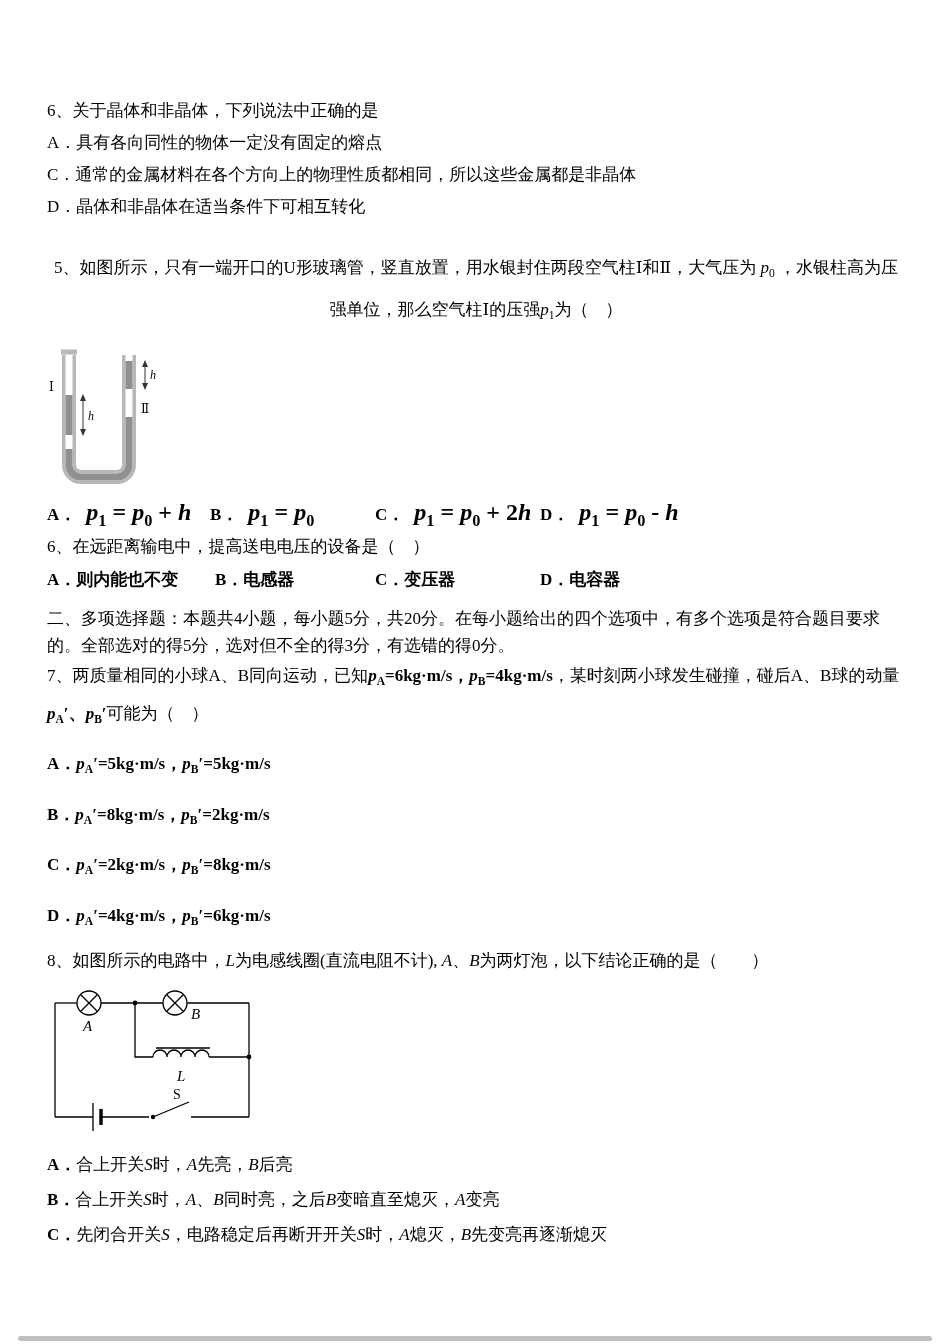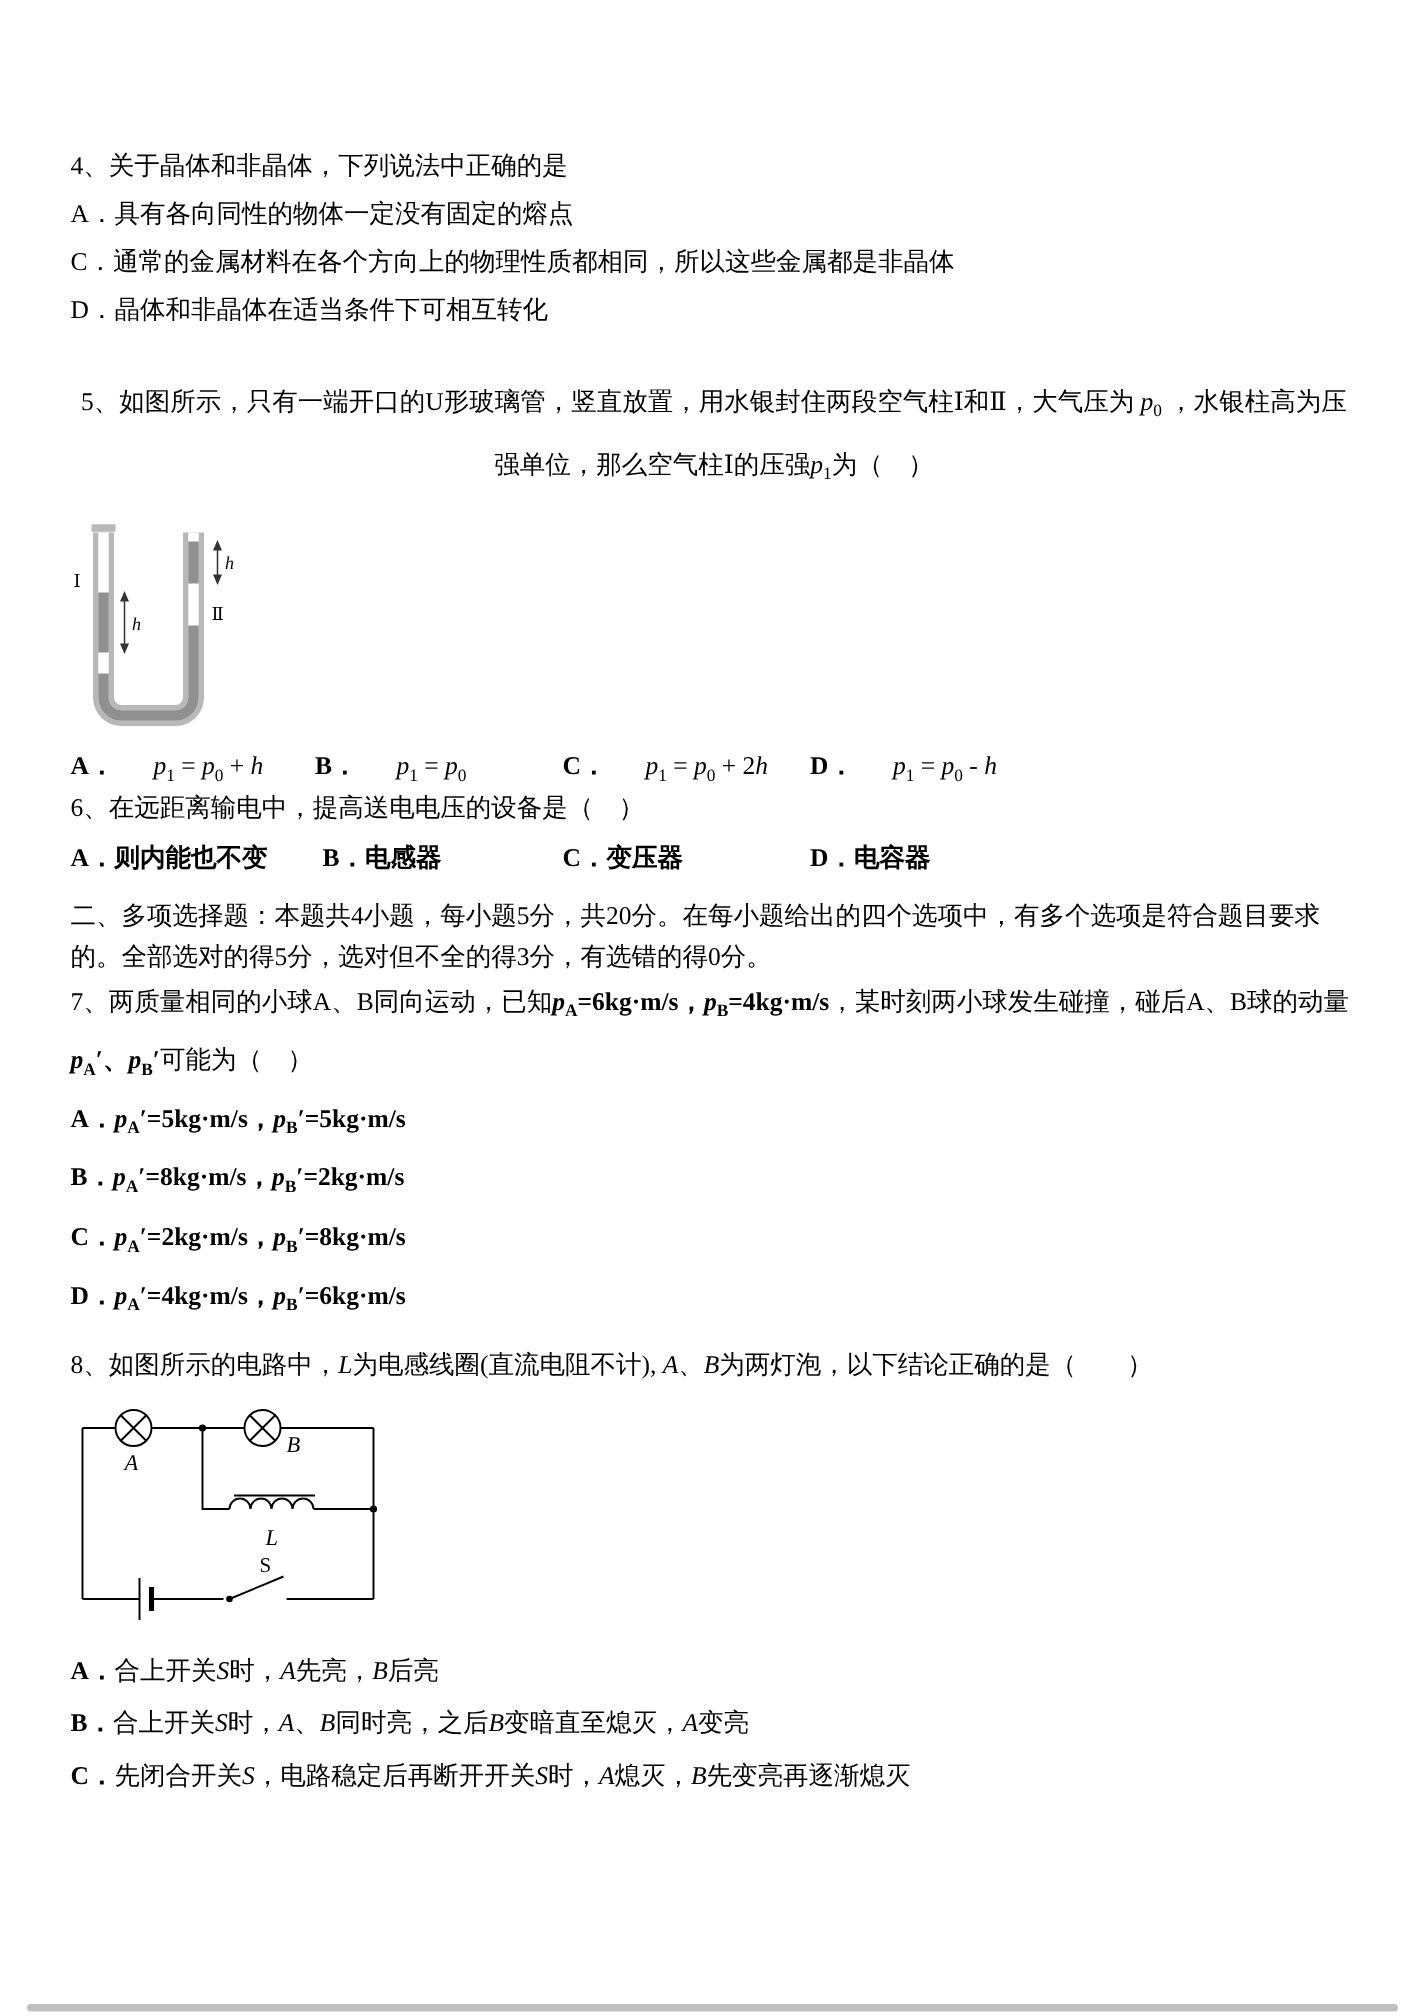--- a/index.html
+++ b/index.html
@@ -21,50 +21,50 @@
   .q5 { margin-top: 27px; }
   .q5 .stem { line-height: 36px; text-align: center; }
   .figure { margin: 12px 0 4px -4px; }
   .figure svg { display:block; }
   .formula-row { display: flex; align-items: baseline; margin-top: 10px; }
   .formula-row .opt { display: flex; align-items: baseline; }
   .opt-w1 { width: 163px; }
   .opt-w2 { width: 165px; }
   .opt-w3 { width: 165px; }
   .opt-label { font-weight: bold; }
-  .formula { font-size: 17px; margin-left: 26px; white-space: nowrap; }
+  .formula { font-size: 24px; margin-left: 10px; white-space: nowrap; font-weight: bold; }
   .formula i, .stem i, .option i { font-style: italic; }
   sub { font-size: 68%; }
   .q6 { }
   .inline-options { display: flex; line-height: 33px; font-weight: bold; }
   .inline-options .opt-w1 { width: 168px; }
   .inline-options .opt-w2 { width: 160px; }
   .inline-options .opt-w3 { width: 165px; }
   .section-head { margin-top: 9px; line-height: 27px; }
   .q7 { margin-top: 1px; }
   .q7 .stem b, .stem b { font-weight: bold; }
-  .q7-option { font-weight: bold; line-height: 33px; }
+  .q7-option { font-weight: bold; line-height: 33px; margin-top: 11px; }
   .q8 { margin-top: 7px; }
   .q8 .figure { margin: 8px 0 10px 0; }
   .q8-options { margin-top: 10px; }
   .q8-option { line-height: 35px; }
   .q8-option .opt-label { font-weight: bold; }
   svg text { font-family: "Liberation Serif", "DejaVu Serif", serif; }
   .bottom-edge {
     position: absolute; left: 18px; right: 18px; bottom: 3px;
     height: 5px; background: #bfbfbf; border-radius: 3px;
   }
 </style>
 </head>
 <body>
 
 <div class="page">
 
   <section class="q4">
-    <p class="stem">4、关于晶体和非晶体，下列说法中正确的是</p>
+    <p class="stem">6、关于晶体和非晶体，下列说法中正确的是</p>
     <p class="option">A．具有各向同性的物体一定没有固定的熔点</p>
     <p class="option">C．通常的金属材料在各个方向上的物理性质都相同，所以这些金属都是非晶体</p>
     <p class="option">D．晶体和非晶体在适当条件下可相互转化</p>
   </section>
 
   <section class="q5">
     <p class="stem">5、如图所示，只有一端开口的U形玻璃管，竖直放置，用水银封住两段空气柱Ⅰ和Ⅱ，大气压为 <i>p</i><sub>0</sub> ，水银柱高为压强单位，那么空气柱Ⅰ的压强<i>p</i><sub>1</sub>为（　）</p>
 
     <div class="figure">
       <svg width="120" height="142" viewBox="0 0 120 142">

